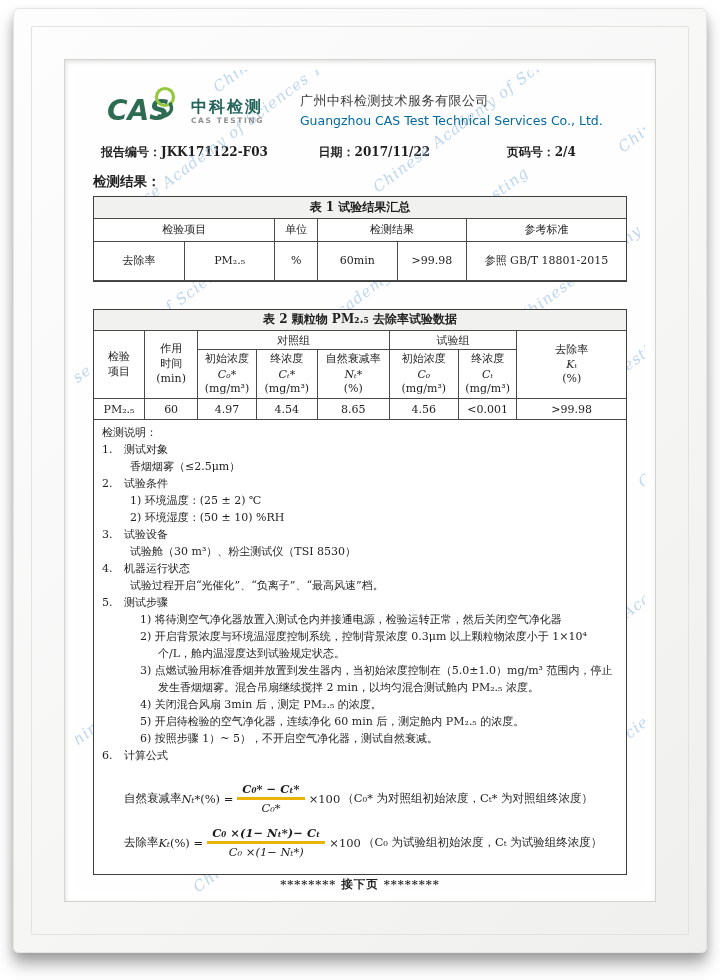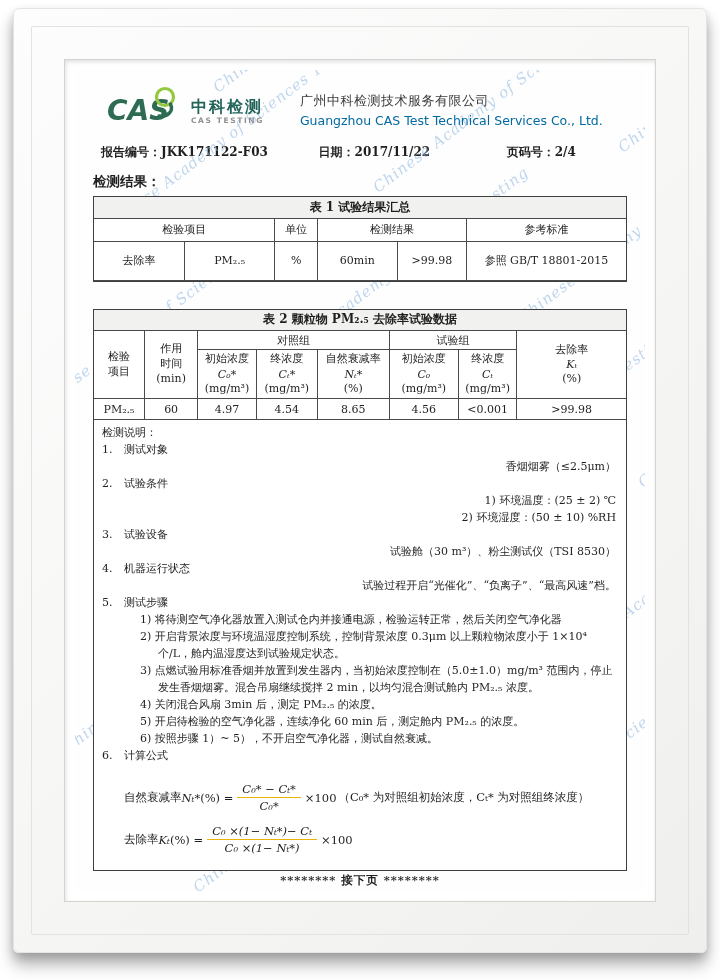--- a/index.html
+++ b/index.html
@@ -72,28 +72,28 @@
   .t2 table tr:last-child td { height:21px; }
   .pre { white-space:pre-line; line-height:1.35; }
   .th-sym, .sym { font-style:italic; font-family:"DejaVu Serif","Liberation Serif",serif; }
   .th-line { line-height:1.5; }
   .grp { height:19px; }
   
   .notes { font-size:11px; line-height:17px; padding:4px 10px 2px 8px; }
   .note-title { font-weight:normal; }
   .note-head { }
   .note-no { display:inline-block; width:22px; }
-  .note-line { padding-left:28px;text-align:right; }
+  .note-line { padding-left:28px; }
   .note-sub { padding-left:56px; text-indent:-18px; }
   
   .formulas { padding:6px 10px 14px 30px; font-size:11.5px; }
   .formula { margin-top:10px; display:flex; align-items:center; }
   .frac { display:inline-flex; flex-direction:column; align-items:center;
           margin:0 4px; line-height:1.25; }
-  .frac .num { border-bottom:1px solid #eab308; padding:0 5px 1px 5px; }
+  .frac .num { border-bottom:3px solid #eab308; padding:0 5px 1px 5px;font-weight:bold; }
   .frac .den { padding:1px 5px 0 5px; }
   .fnote { margin-left:2px; }
   
   .pg-footer { text-align:center; font-weight:bold; font-size:11.5px;
                letter-spacing:1px; margin-top:2px; }
 </style>
 </head>
 <body>
 
 <div class="frame">
@@ -308,20 +308,21 @@
         </div>
         <div class="formula">
           <span>去除率</span>
           <span class="sym">Kₜ</span>
           <span>(%) =</span>
           <span class="frac">
             <span class="num sym">C₀ ×(1− Nₜ*)− Cₜ</span>
             <span class="den sym">C₀ ×(1− Nₜ*)</span>
           </span>
           <span>×100</span>
+          <span class="fnote">（C₀ 为试验组初始浓度，Cₜ 为试验组终浓度）</span>
         </div>
       </div>
     </div>
 
     <div class="pg-footer">********  接下页  ********</div>
 
   </div>
 </div>
 
 </body></html>

